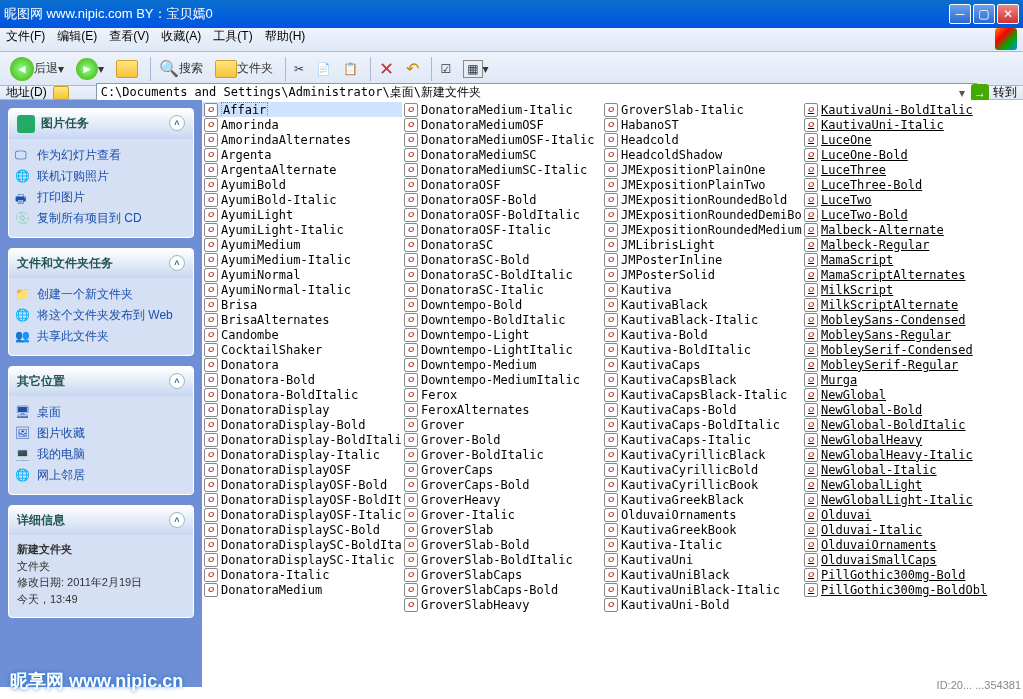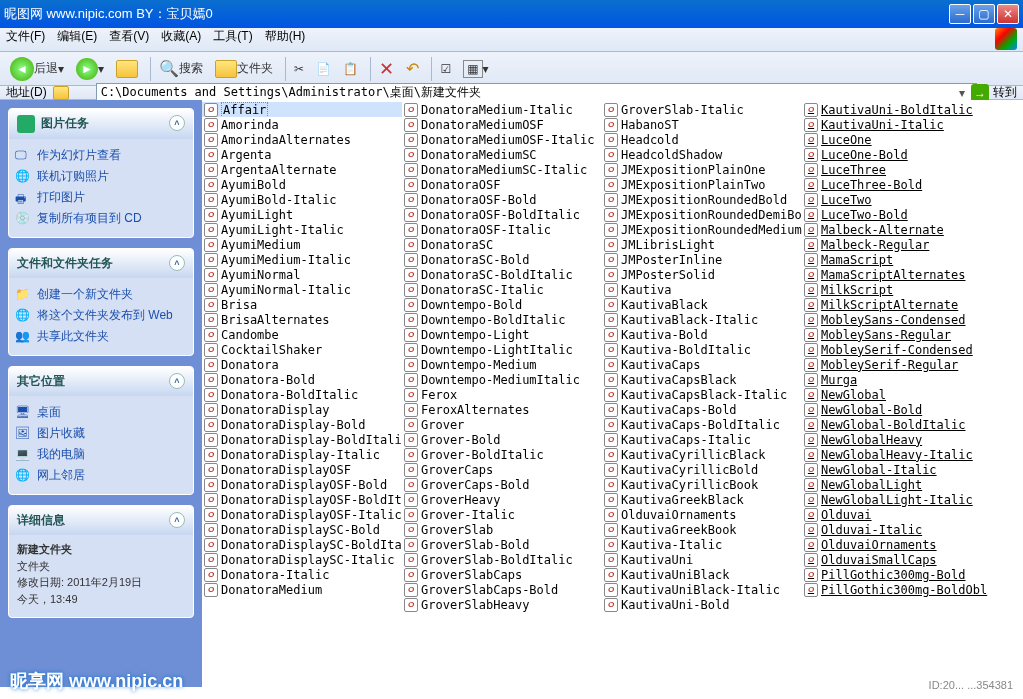--- a/index.html
+++ b/index.html
@@ -33,21 +33,21 @@
 .cols { display: flex; }
 .col { width: 200px; display: flex; flex-direction: column; }
 .col.narrow { width: 198px; text-decoration: underline; }
 .fitem { display: flex; align-items: center; height: 15px; padding: 0 2px; white-space: nowrap; overflow: hidden; }
 .fitem .fic { width: 14px; height: 14px; margin-right: 3px; background: #fff; border: 1px solid #888; border-radius: 2px; display: inline-flex; align-items: center; justify-content: center; flex-shrink: 0; }
 .fitem .fic::after { content: "O"; font-size: 8px; color: #c0392b; font-style: italic; font-weight: bold; }
 .fitem .fname { font-family: "SimSun", monospace; font-size: 12px; color: #000; }
 .fitem.sel { background: #cfe3ff; }
 .fitem.sel .fname { border: 1px dotted #888; padding: 0 1px; }
 .wm1 { position: absolute; bottom: 6px; left: 10px; color: #fff; font-size: 18px; font-weight: bold; text-shadow: 0 0 4px #0a6fce; pointer-events: none; }
-.wm2 { position: absolute; bottom: 8px; right: 10px; color: #888; font-size: 11px; pointer-events: none; }
+.wm2 { position: absolute; bottom: 8px; right: 2px; color: #888; font-size: 11px; pointer-events: none; }
 .ic-back { background: radial-gradient(#8f8,#4a0); border-radius: 50%; width:24px; height:24px; display:inline-flex;align-items:center;justify-content:center;color:#fff;}
 .ic-fwd { background: radial-gradient(#8f8,#4a0); border-radius: 50%; width:22px; height:22px; display:inline-flex;align-items:center;justify-content:center;color:#fff;}
 .ic-folder { width:22px;height:18px;background:linear-gradient(#ffe680,#f5c33b);border:1px solid #c9a227;border-radius:2px;}
 .ic-search { font-size:16px; }
 .small-ic { width:16px;height:14px;background:linear-gradient(#ffe680,#f5c33b);border:1px solid #c9a227;border-radius:2px;display:inline-block;}
 </style>
 </head>
 <body>
 
 <div class="titlebar">

